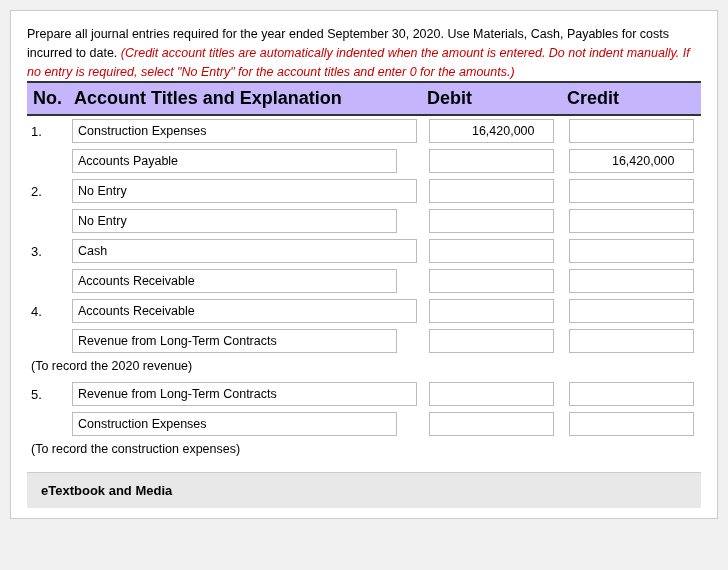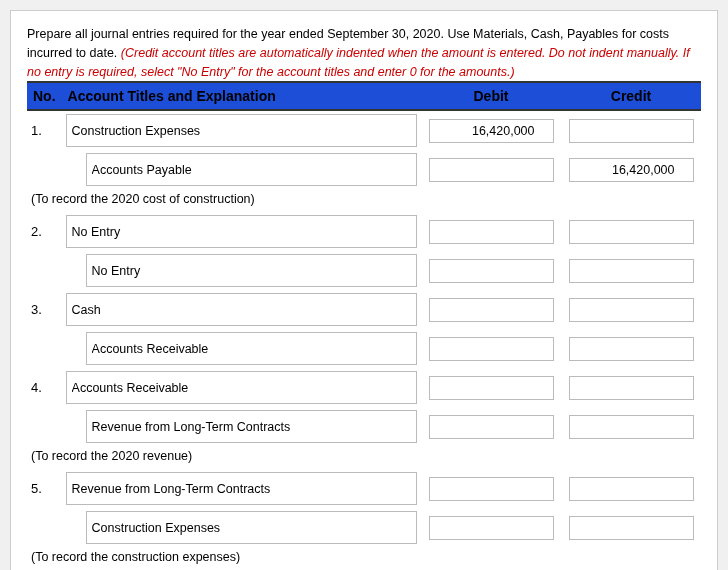--- a/index.html
+++ b/index.html
@@ -31,29 +31,28 @@
     .journal-table {
       width: 100%;
       border-collapse: collapse;
       margin-bottom: 8px;
     }
     .journal-table thead tr {
       border-top: 2px solid #333;
       border-bottom: 2px solid #333;
     }
     .journal-table th {
-      font-size: 14px;
+      font-size: 18px;
       font-weight: bold;
       padding: 5px 6px;
       text-align: left;
-      background: #1d4ed8;
+      background: #c4b5fd;
     }
     .journal-table th.debit-col,
     .journal-table th.credit-col {
-      text-align: center;
       width: 140px;
     }
     .journal-table td {
       padding: 3px 4px;
       vertical-align: middle;
     }
     .row-number {
       width: 28px;
       vertical-align: top;
       padding-top: 6px;
@@ -61,24 +60,23 @@
     }
     .account-cell {
       padding-left: 0;
     }
     .account-input {
       width: 100%;
       border: 1px solid #bbb;
       padding: 3px 5px;
       font-size: 12.5px;
       background: #fff;
-      height: 33px;
+      height: 24px;
     }
     .account-input.indented {
-      margin-left: 20px;
       width: calc(100% - 20px);
     }
     .debit-input, .credit-input {
       width: 125px;
       border: 1px solid #bbb;
       padding: 3px 18px;
       font-size: 12.5px;
       text-align: right;
       height: 24px;
     }
@@ -126,23 +124,20 @@
           <td class="row-number">1.</td>
           <td class="account-cell"><input type="text" class="account-input" value="Construction Expenses" style=""></td>
           <td style="text-align: center;"><input type="text" class="debit-input" value="16,420,000" style=""></td>
           <td style="text-align: center;"><input type="text" class="credit-input" style=""></td>
         </tr>
         <tr>
           <td class="row-number"></td>
           <td class="account-cell"><input type="text" class="account-input indented" value="Accounts Payable" style=""></td>
           <td style="text-align: center;"><input type="text" class="debit-input" style=""></td>
           <td style="text-align: center;"><input type="text" class="credit-input" value="16,420,000" style=""></td>
-        </tr>
-        <tr class="note-row">
-          <td colspan="4" class="note-text">(To record the 2020 cost of construction)</td>
         </tr>
         <tr>
           <td class="row-number">2.</td>
           <td class="account-cell"><input type="text" class="account-input" value="No Entry" style=""></td>
           <td style="text-align: center;"><input type="text" class="debit-input" style=""></td>
           <td style="text-align: center;"><input type="text" class="credit-input" style=""></td>
         </tr>
         <tr>
           <td class="row-number"></td>
           <td class="account-cell"><input type="text" class="account-input indented" value="No Entry" style=""></td>

